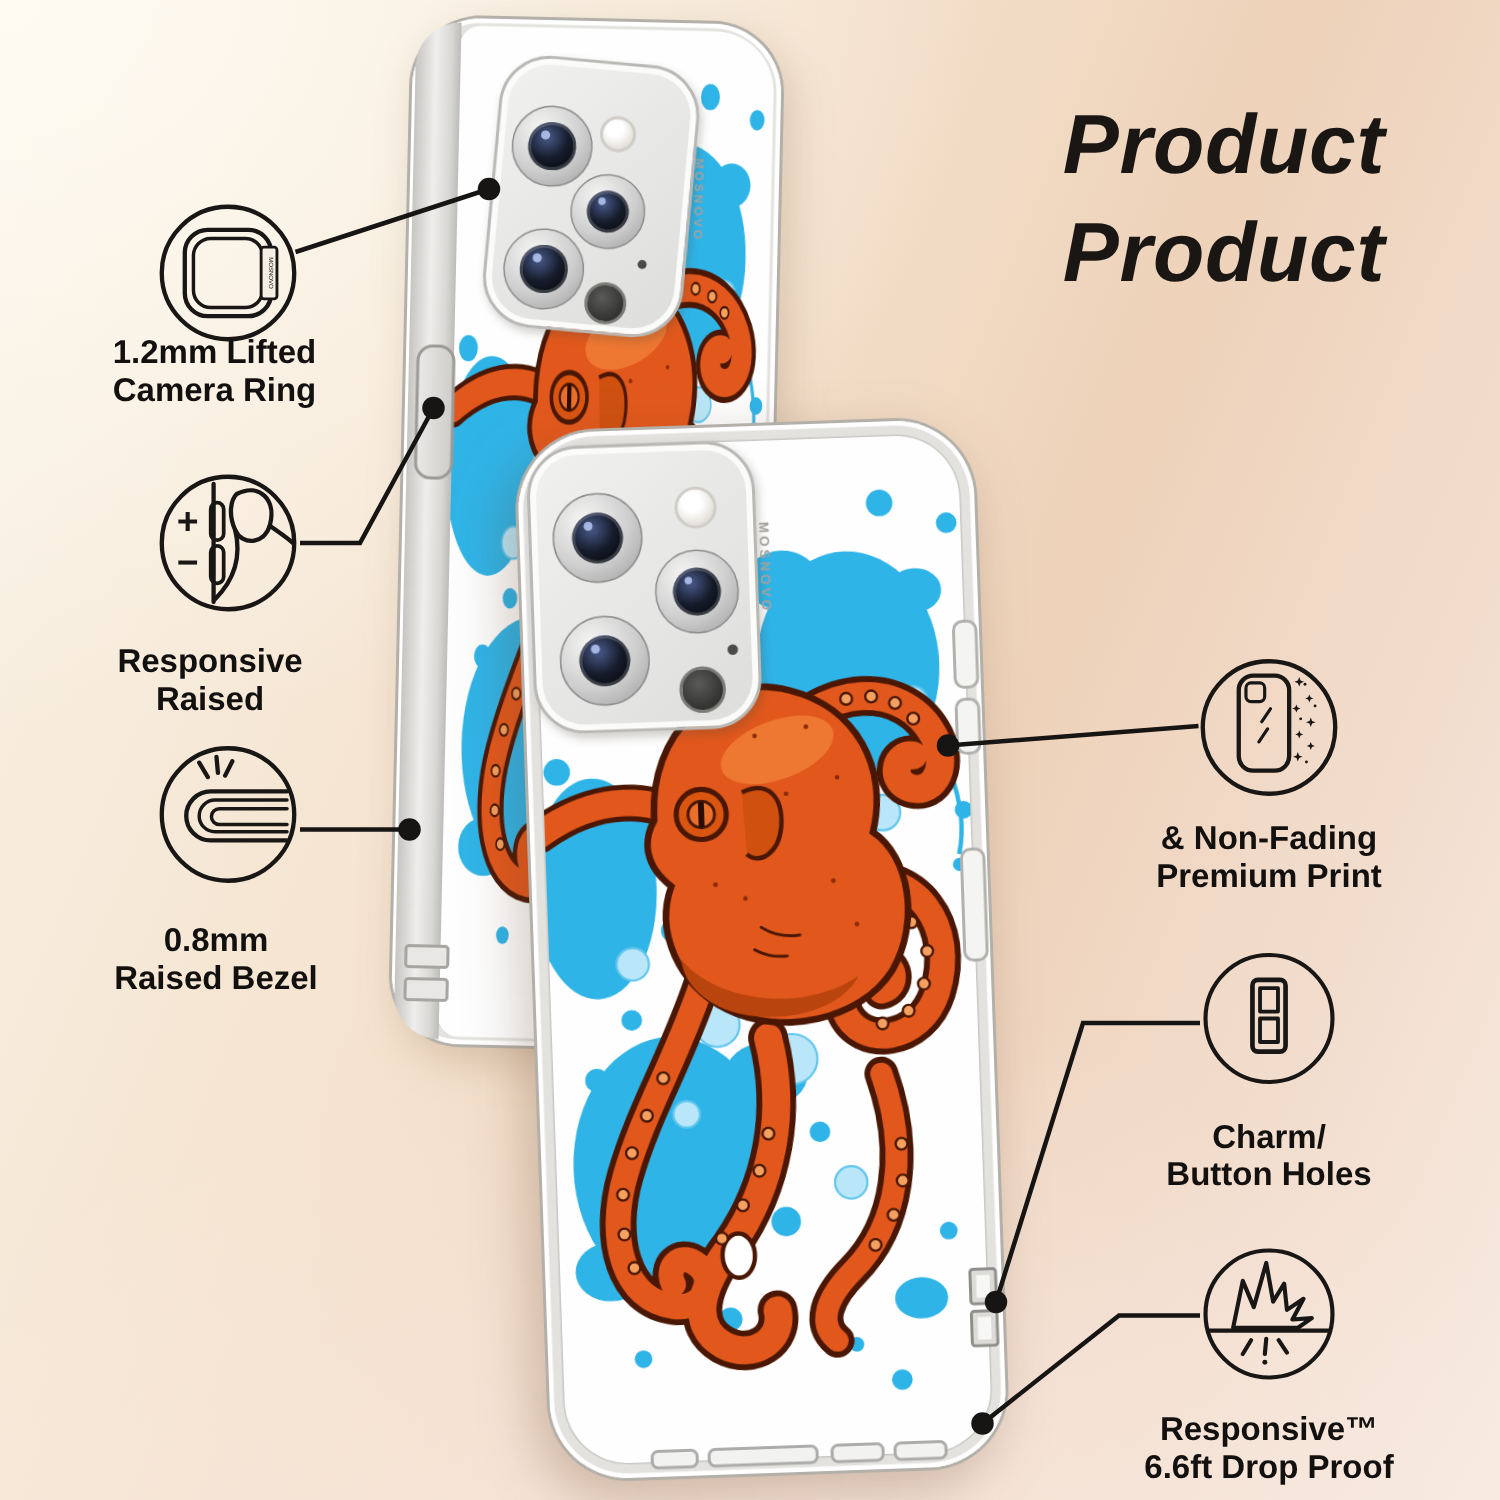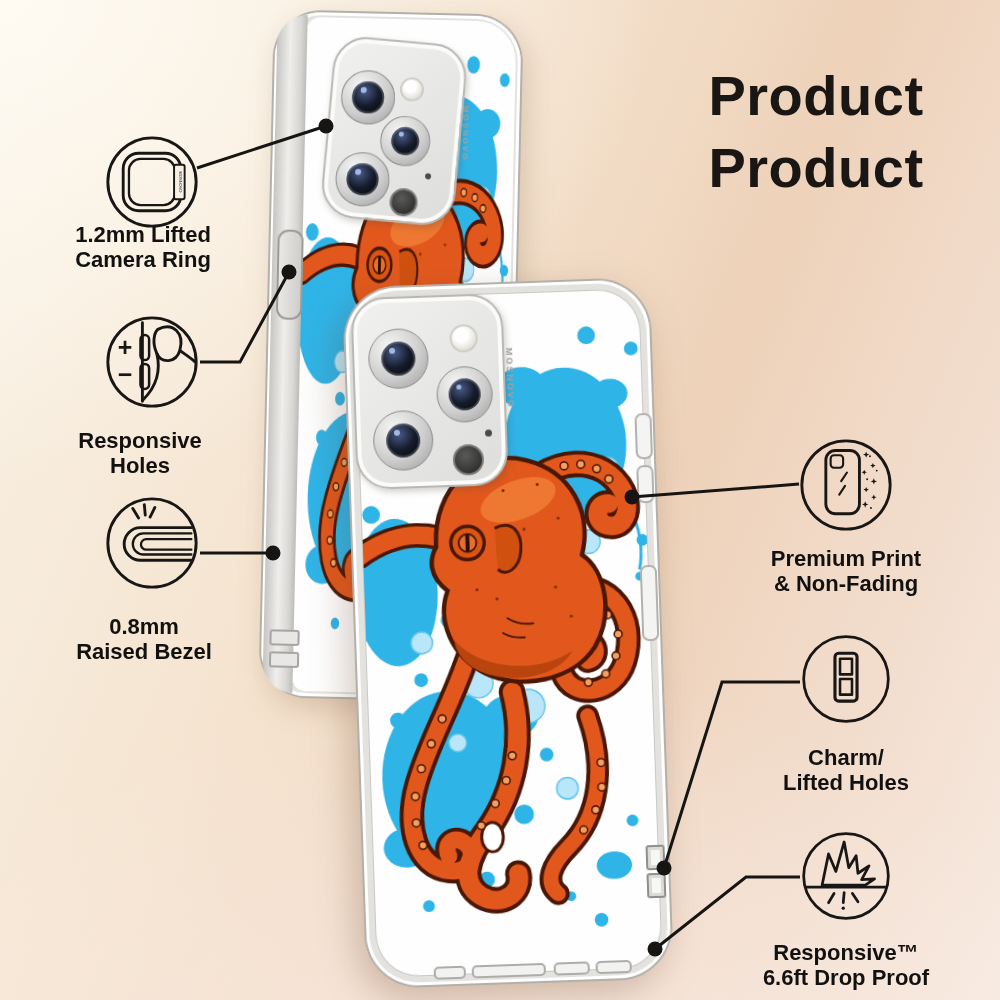--- a/index.html
+++ b/index.html
@@ -4,21 +4,21 @@
 <style>
   html,body{margin:0;padding:0;}
   body{font-family:"Liberation Sans", sans-serif;}
   .canvas{position:relative;width:1000px;height:1000px;overflow:hidden;
     background:
       radial-gradient(120% 90% at 0% 0%, rgba(255,252,244,.85) 0%, rgba(255,252,244,0) 55%),
       radial-gradient(110% 80% at 50% 115%, rgba(250,236,229,.9) 0%, rgba(250,236,229,0) 60%),
       linear-gradient(112deg,#f9f2e6 0%,#f5e4d0 36%,#eed2ba 62%,#f2ddcd 82%,#f7eae1 100%);}
   
   .title{position:absolute;left:640px;top:60px;width:352px;text-align:center;
-    font-size:56px;font-weight:800;line-height:1.28;color:#191613;letter-spacing:.5px;}
+    font-size:56px;font-weight:800;line-height:1.28;color:#191613;letter-spacing:.5px;font-style:italic;}
   
   .phone{position:absolute;border-radius:50px;background:#fcfcfb;
     box-shadow:0 0 0 2px #b3afa9, inset 0 0 0 3px #ffffff, inset 0 0 0 9px #e3e2df, inset 0 0 0 11px rgba(150,148,144,.5);}
   .phone-back{left:268px;top:14px;width:246px;height:684px;border-radius:46px;transform:rotate(1.3deg);
     filter:drop-shadow(6px 10px 14px rgba(120,80,50,.22));}
   .phone-front{left:356px;top:284px;width:304px;height:698px;border-radius:52px;transform:rotate(-2deg);
     filter:drop-shadow(-8px 12px 18px rgba(100,65,40,.28));}
   .art-wrap{position:absolute;overflow:hidden;background:#fefefe;}
   .phone-front .art-wrap{left:10px;top:10px;right:10px;bottom:10px;border-radius:42px;}
   .phone-back  .art-wrap{left:31px;top:5px;right:5px;bottom:5px;border-radius:14px 40px 40px 14px;}
@@ -287,21 +287,21 @@
       <rect class="ic" x="38" y="52" width="9" height="26" rx="4.5" stroke-width="2.6" fill="#f6efe4"></rect>
       <text x="22" y="44" font-size="26" font-weight="700" fill="#181715" text-anchor="middle">+</text>
       <text x="22" y="72" font-size="26" font-weight="700" fill="#181715" text-anchor="middle">−</text>
       <path class="ic" d="M 56,16 C 72,8 84,20 79,38 C 75,51 60,52 55,41 C 50,30 52,20 56,16 Z" stroke-width="3"></path>
       <path class="ic" d="M 79,38 C 86,43 92,47 95,50" stroke-width="3"></path>
       <path class="ic" d="M 55,41 C 60,62 53,77 41,89" stroke-width="3"></path>
     </svg>
   </div>
   <div class="feature-label" style="left:30px;top:428px;width:220px;">
     <div>Responsive</div>
-      <div>Holes</div>
+      <div>Raised</div>
   </div>
 
   <div class="feature-icon" style="left:104px;top:495px;">
     <svg width="96" height="96" viewBox="0 0 100 100">
       <circle class="ic" cx="50" cy="50" r="46" stroke-width="3"></circle>
       <path class="ic" d="M 30,14 l 6,10 M 42,10 l 1,11 M 53,13 l -5,10" stroke-width="3"></path>
       <path class="ic" d="M 91,34 H 38 A 17,17 0 0 0 38,68 H 91" stroke-width="3"></path>
       <path class="ic" d="M 91,40 H 41 A 11,11 0 0 0 41,62 H 91" stroke-width="2.4"></path>
       <path class="ic" d="M 91,46 H 44 A 5.5,5.5 0 0 0 44,57 H 91" stroke-width="2.4"></path>
     </svg>
@@ -326,35 +326,35 @@
         <path d="M 79,60 l .8,2 2,.8 -2,.8 -.8,2 -.8,-2 -2,-.8 2,-.8 z"></path>
         <path d="M 70,67 l .9,2.4 2.4,.9 -2.4,.9 -.9,2.4 -.9,-2.4 -2.4,-.9 2.4,-.9 z"></path>
         <circle cx="75" cy="20" r="1"></circle>
           <circle cx="72" cy="44" r="1"></circle>
           <circle cx="76" cy="74" r="1"></circle>
           <circle cx="82" cy="35" r="1"></circle>
       </g>
     </svg>
   </div>
   <div class="feature-label" style="left:736px;top:546px;width:220px;">
-    <div>Premium Print</div>
-      <div>&amp; Non-Fading</div>
+    <div>&amp; Non-Fading</div>
+      <div>Premium Print</div>
   </div>
 
   <div class="feature-icon" style="left:800px;top:633px;">
     <svg width="92" height="92" viewBox="0 0 100 100">
       <circle class="ic" cx="50" cy="50" r="46" stroke-width="3"></circle>
       <rect class="ic" x="38" y="22" width="24" height="52" rx="4" stroke-width="3.4"></rect>
       <rect class="ic" x="43.5" y="28" width="13" height="17" stroke-width="2.8"></rect>
       <rect class="ic" x="43.5" y="50" width="13" height="17" stroke-width="2.8"></rect>
     </svg>
   </div>
   <div class="feature-label" style="left:736px;top:745px;width:220px;">
     <div>Charm/</div>
-      <div>Lifted Holes</div>
+      <div>Button Holes</div>
   </div>
 
   <div class="feature-icon" style="left:800px;top:830px;">
     <svg width="92" height="92" viewBox="0 0 100 100">
       <circle class="ic" cx="50" cy="50" r="46" stroke-width="3"></circle>
       <line class="ic" x1="7" y1="62" x2="93" y2="62" stroke-width="3"></line>
       <path class="ic" d="M 24,60 L 31,26 L 39,45 L 48,13 L 53,41 L 61,28 L 63,47 L 75,39 L 67,54 L 81,53 L 71,60 Z" stroke-width="3"></path>
       <path class="ic" d="M 37,69 l -6,10 M 48,68 l -1,11 M 57,69 l 6,9" stroke-width="3"></path>
       <circle cx="47" cy="85" r="1.8" fill="#181715"></circle>
     </svg>

